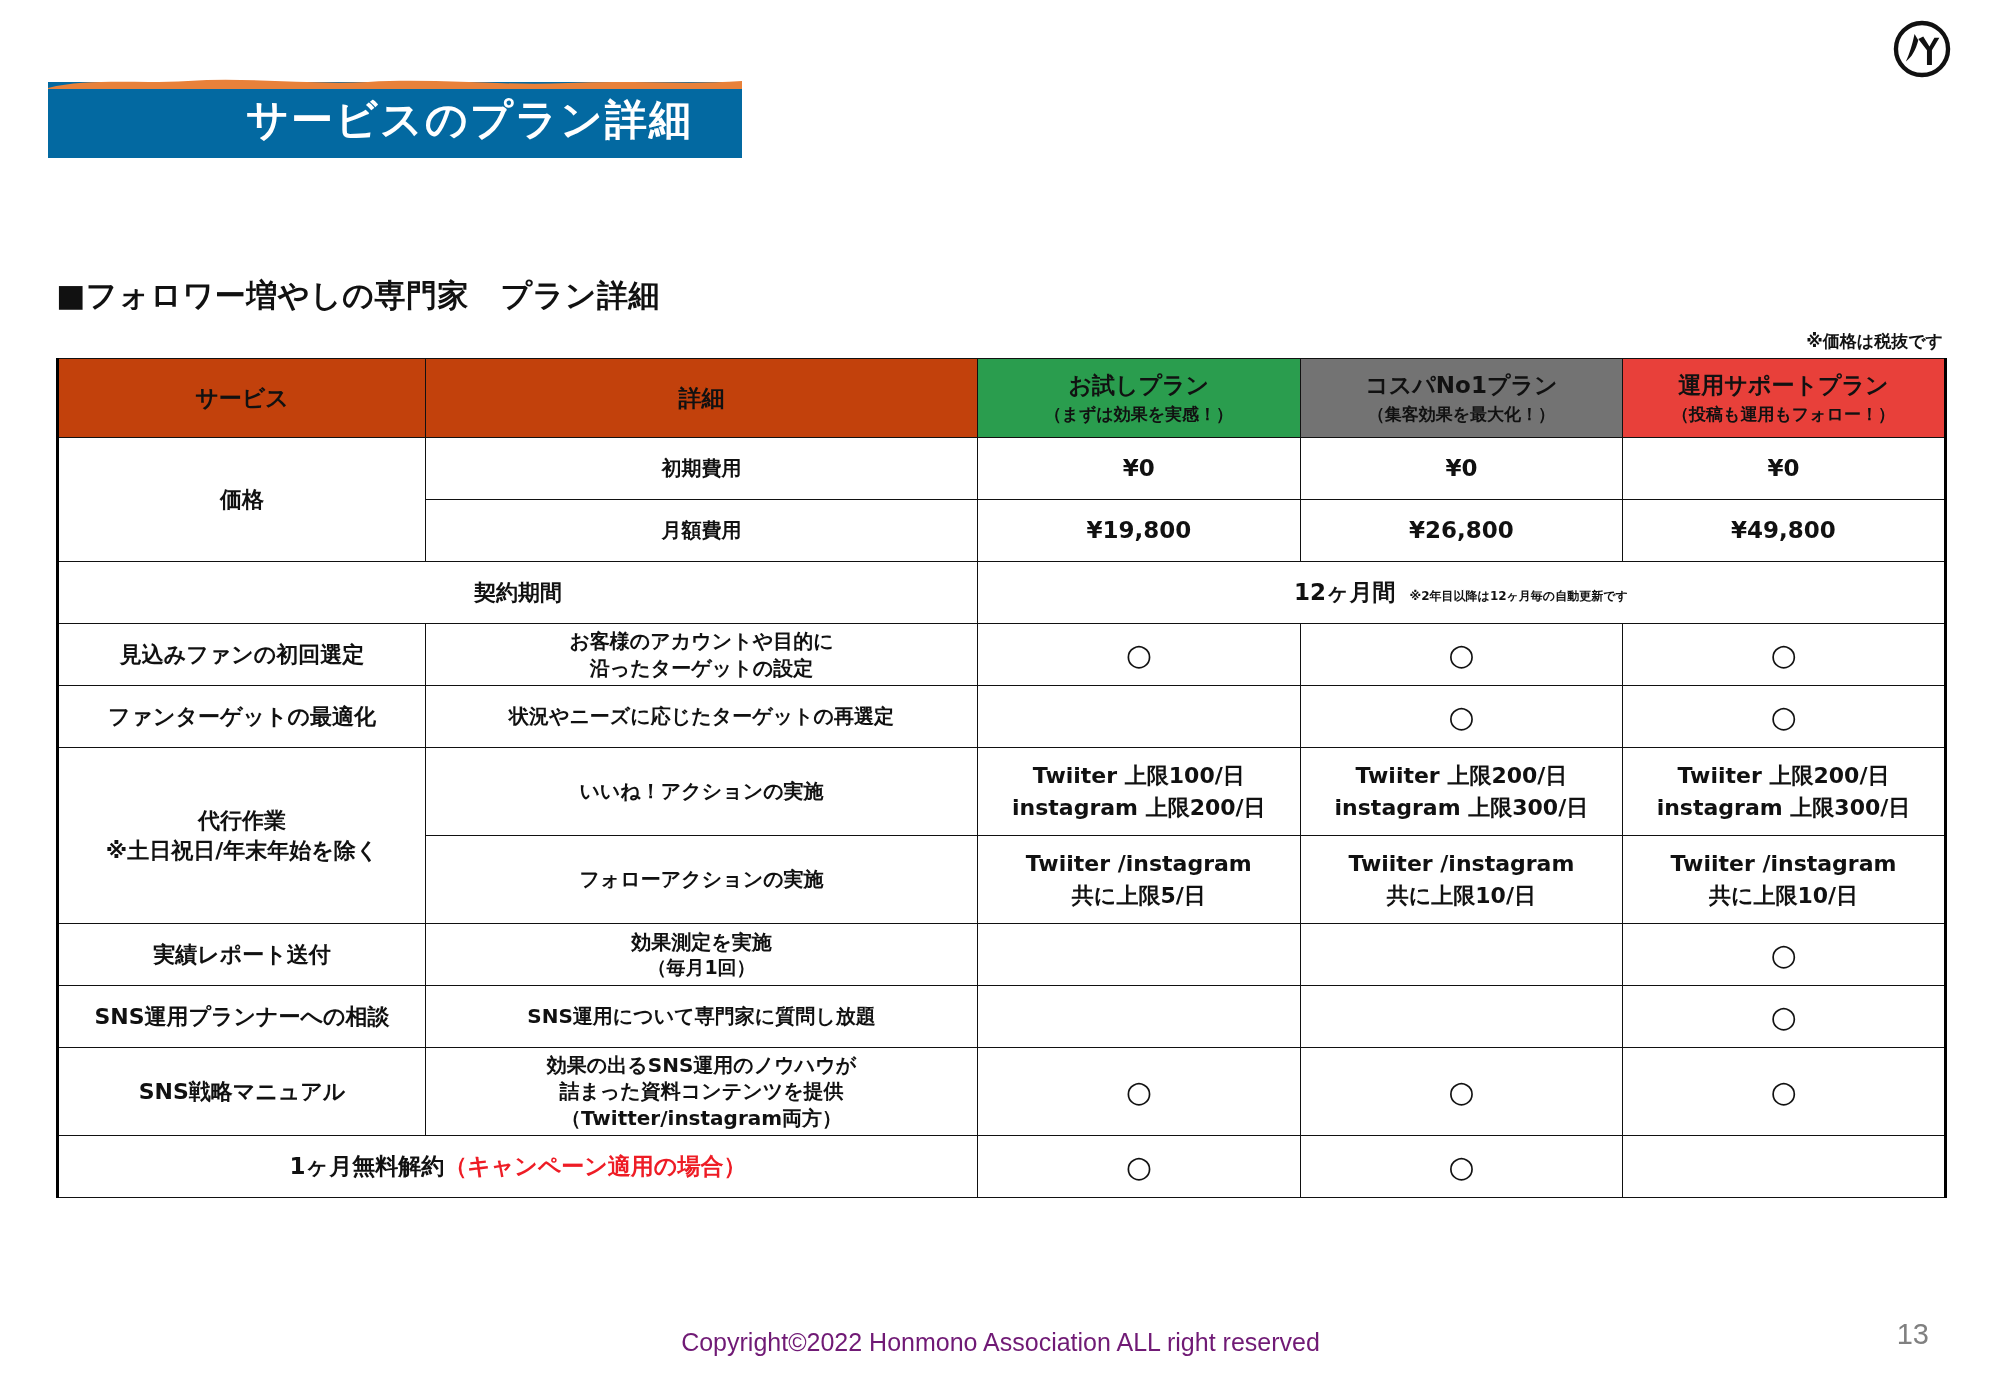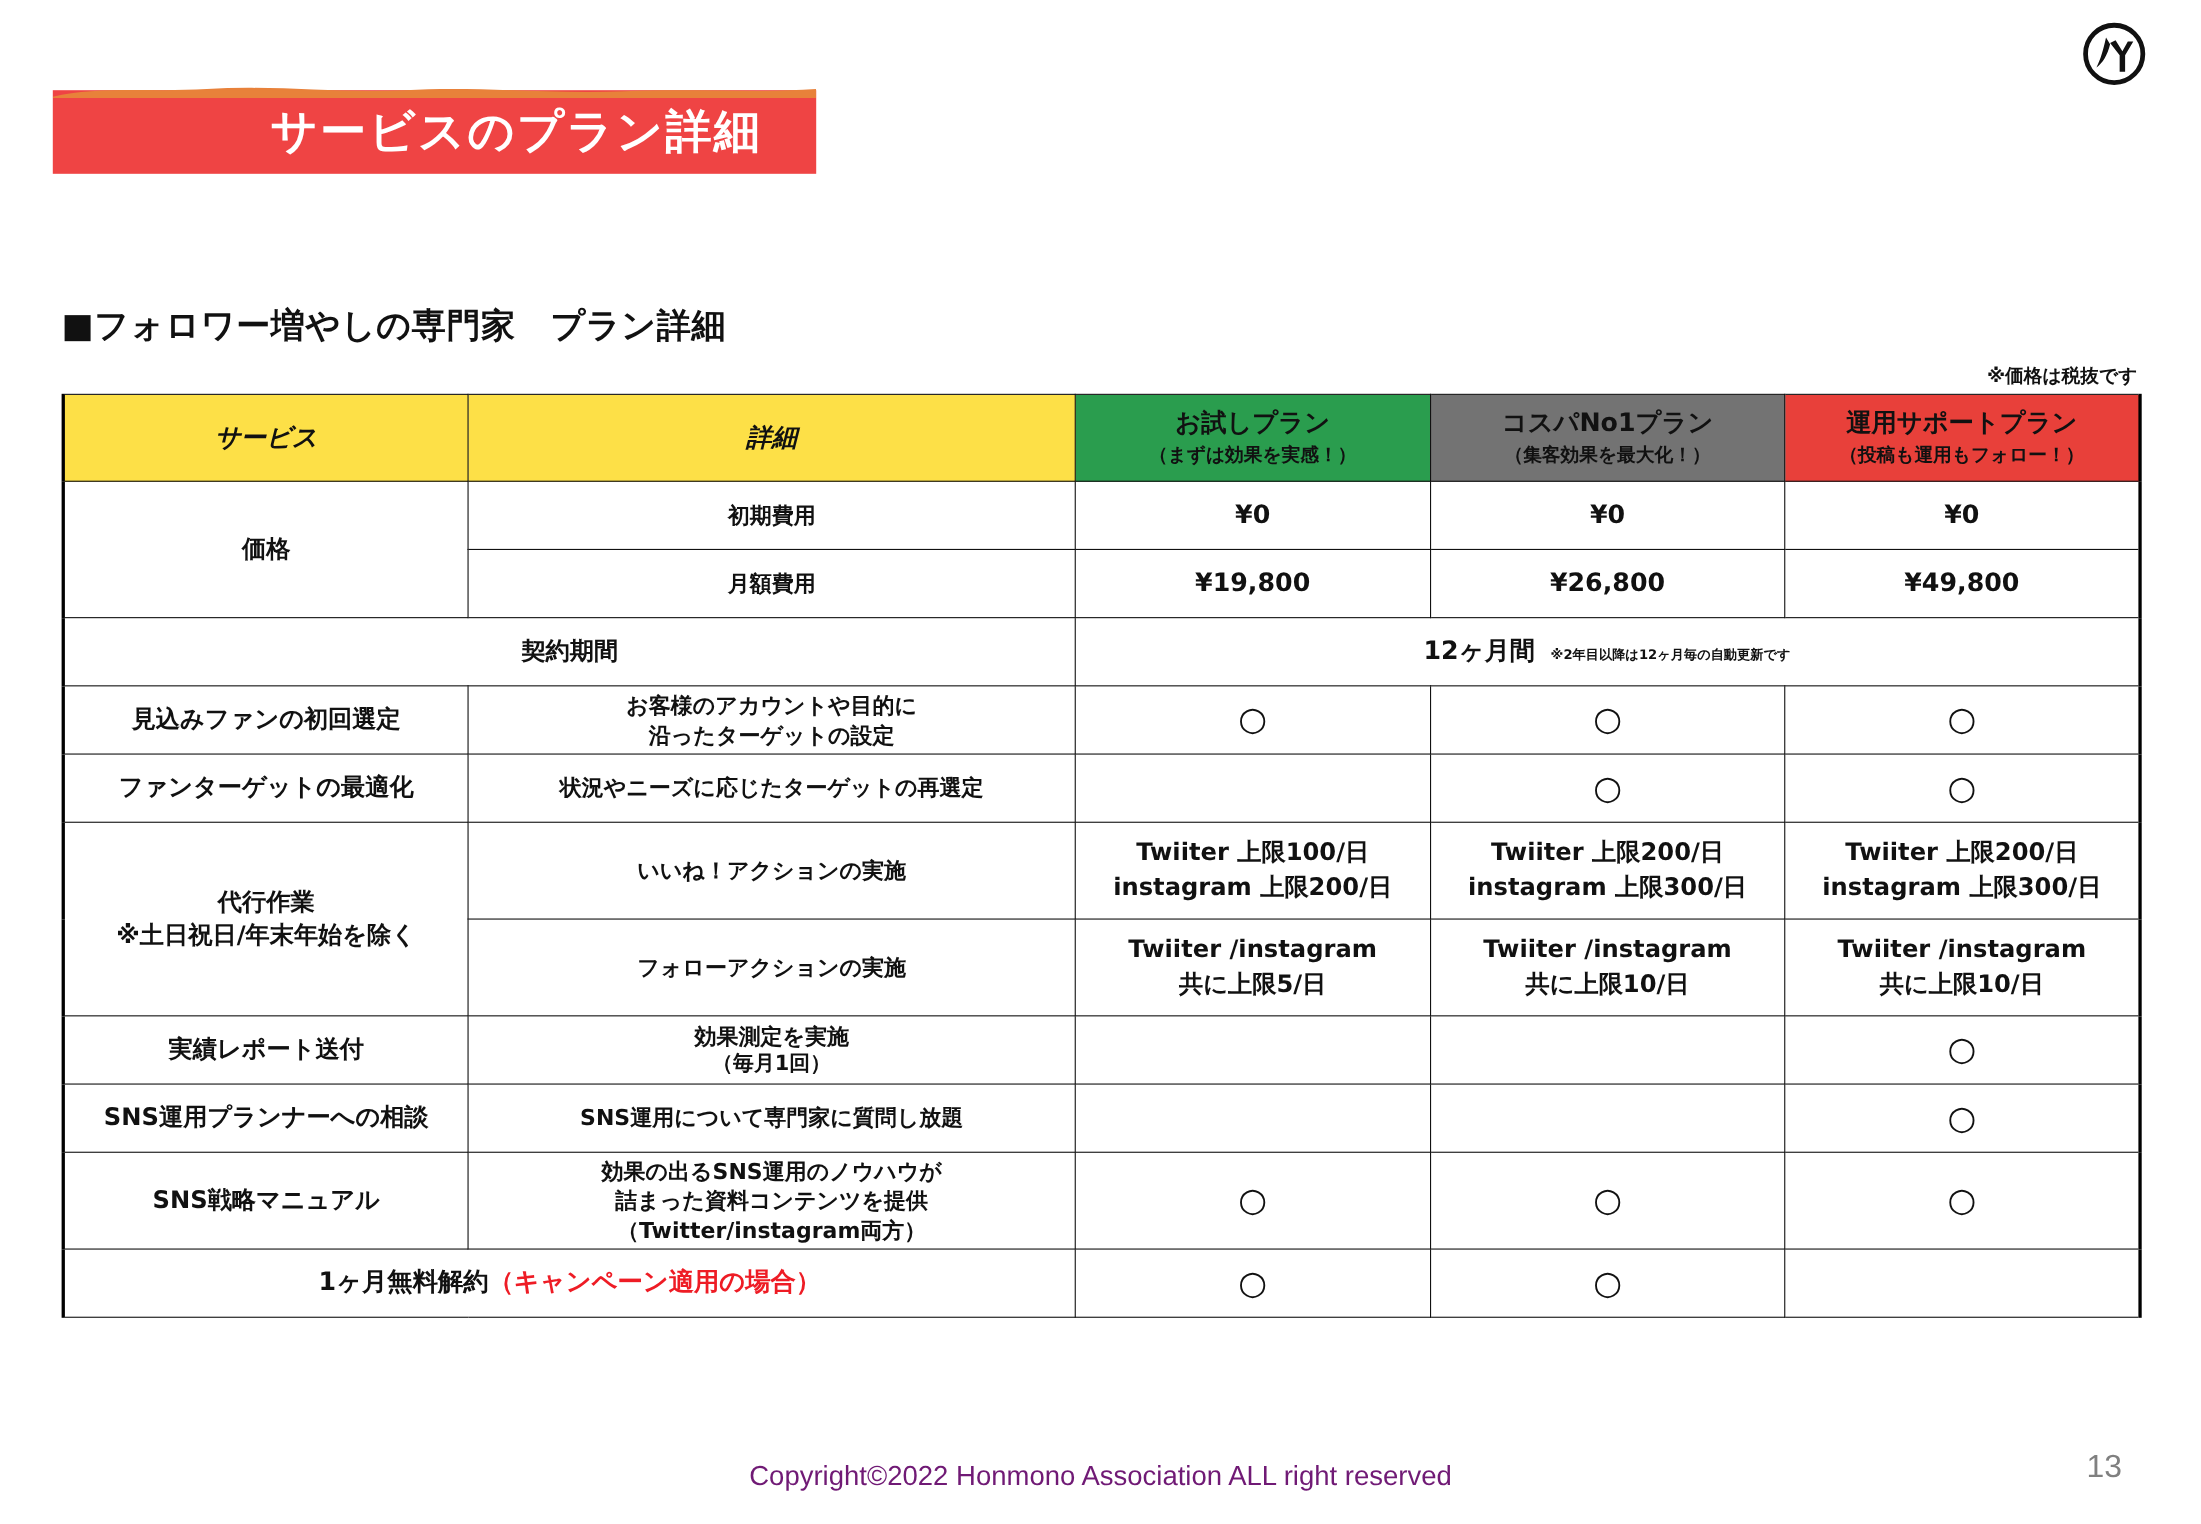--- a/index.html
+++ b/index.html
@@ -51,21 +51,21 @@
     white-space: nowrap;
   }
 
   
   .title-banner {
     position: absolute;
     left: 48px;
     top: 82px;
     width: 694px;
     height: 76px;
-    background: #ef4444;
+    background: #0369a1;
     display: flex;
     align-items: center;
   }
   .title-banner .brush-top {
     position: absolute;
     left: 0;
     top: -7px;
     width: 100%;
     height: 14px;
     overflow: hidden;
@@ -133,21 +133,21 @@
   col.c-detail  { width: 552px; }
   col.c-plan    { width: 322.6px; }
 
   
   thead td {
     height: 74px;
     color: #ffffff;
     font-size: 23px;
     border-top: 3px solid #000;
   }
-  td.h-gray { background: #fde047; font-style: italic; }
+  td.h-gray { background: #c2410c; }
   td.h-green { background: #2a9d4e; }
   td.h-orange { background: #737373; }
   td.h-red { background: #e8403a; }
   .h-sub {
     display: block;
     font-size: 17px;
     font-weight: bold;
     margin-top: 3px;
   }
 

